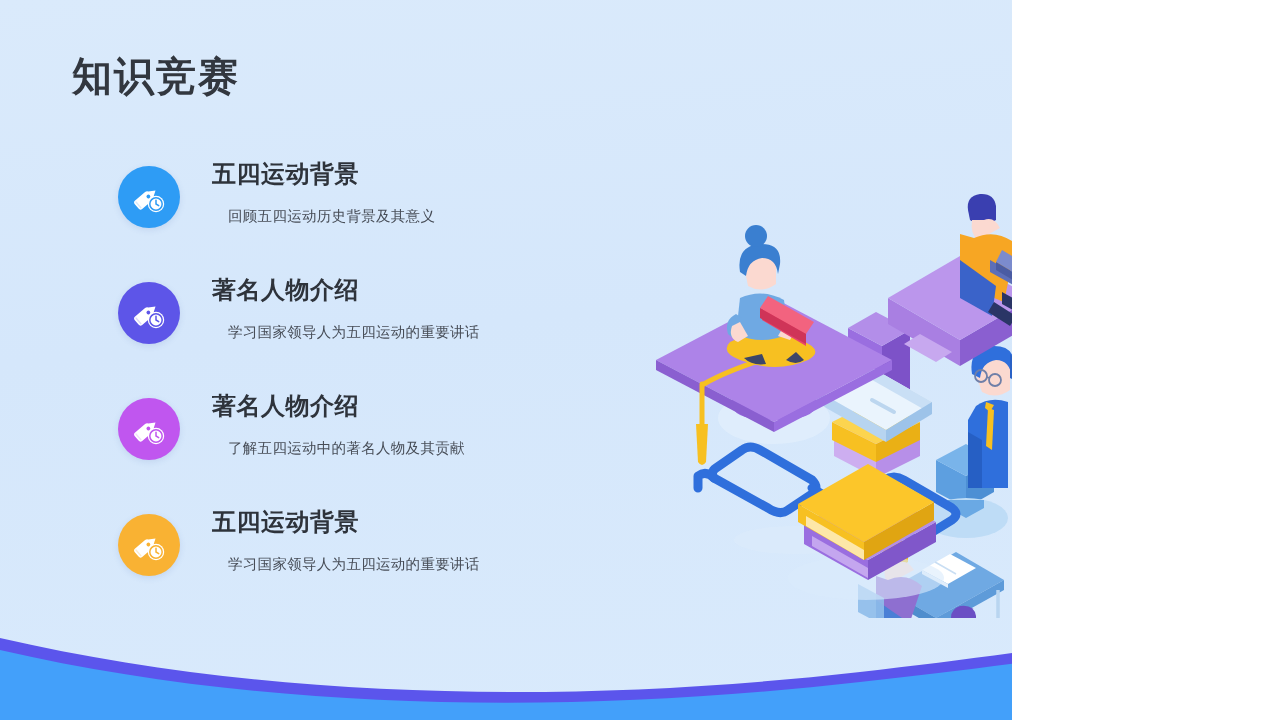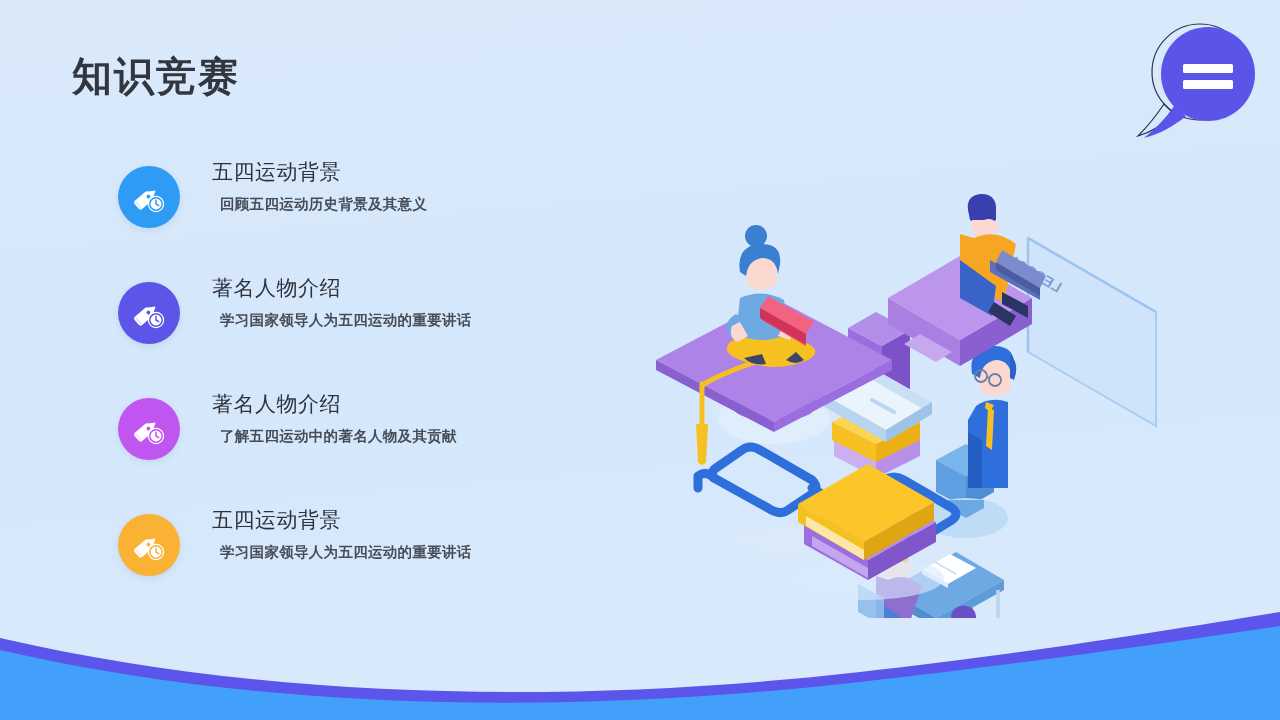--- a/index.html
+++ b/index.html
@@ -2,21 +2,21 @@
 <html><head>
 <meta charset="utf-8">
 <style>
   html, body {
     margin: 0;
     padding: 0;
     background: #ffffff;
   }
   #slide {
     position: relative;
-    width: 1280px;
+    width: 1012px;
     height: 720px;
     overflow: hidden;
     background: linear-gradient(175deg, #daeafb 0%, #d5e7fb 45%, #d9eafc 100%);
     font-family: "Liberation Sans", "DejaVu Sans", sans-serif;
   }
 
   
   #page-title {
     position: absolute;
     left: 72px;
@@ -65,35 +65,35 @@
     left: 50%;
     top: 50%;
     transform: translate(-50%, -50%);
   }
   .feature-text {
     position: absolute;
     left: 94px;
     top: 0;
   }
   .feature-title {
-    font-size: 21px;
-    font-weight: 400;
+    font-size: 24px;
+    font-weight: 700;
     color: #2e333b;
     letter-spacing: 0.5px;
     line-height: 1.35;
     margin: 0 0 6px 0;
     white-space: nowrap;
   }
   .feature-desc {
     font-size: 14.5px;
-    font-weight: 700;
+    font-weight: 400;
     color: #474d57;
     letter-spacing: 0.3px;
     line-height: 1.4;
-    margin: 8px;
+    margin: 16px;
     white-space: nowrap;
   }
 
   
   #illustration {
     position: absolute;
     left: 636px;
     top: 188px;
     width: 620px;
     height: 430px;

